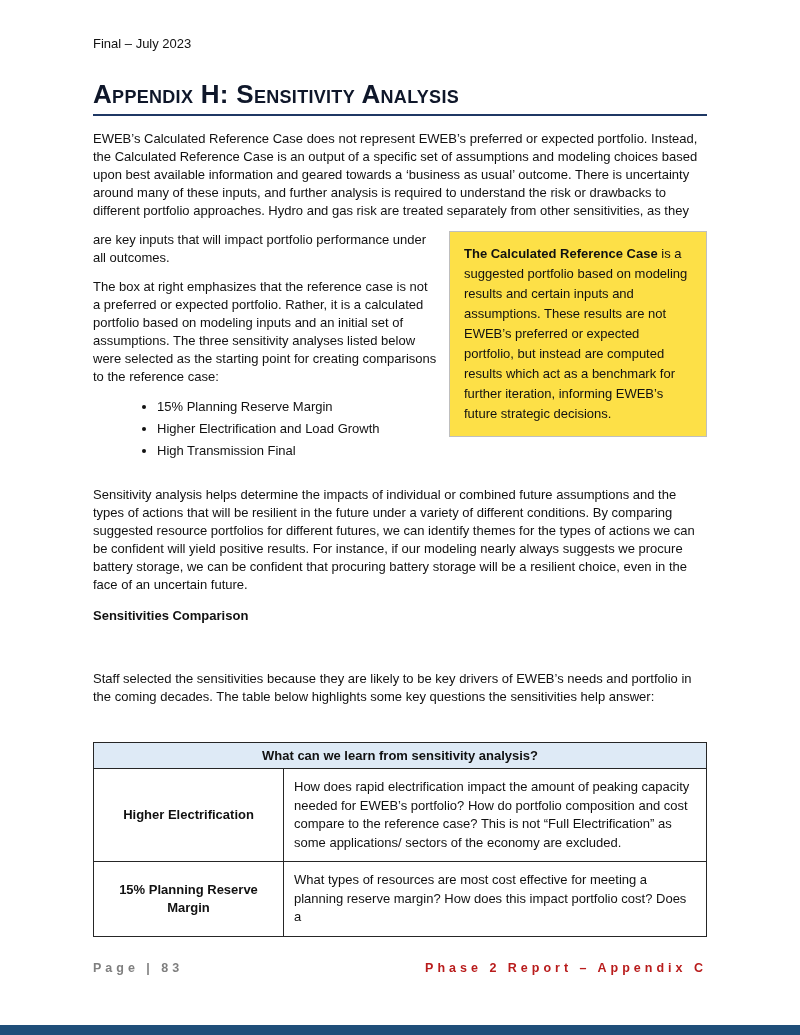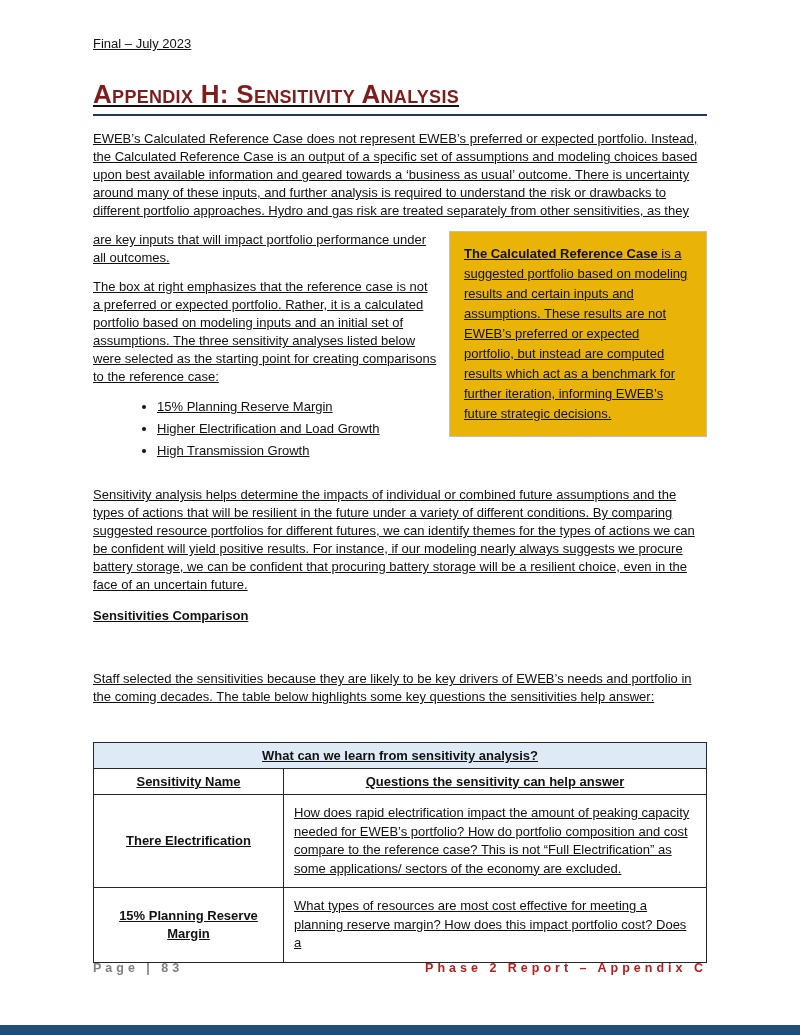--- a/index.html
+++ b/index.html
@@ -6,33 +6,33 @@
   html, body { margin: 0; padding: 0; }
   body {
     width: 800px;
     height: 1035px;
     position: relative;
     background: #ffffff;
     font-family: "Liberation Sans", sans-serif;
     color: #111111;
     overflow: hidden;
   }
-  .page { padding: 36px 93px 0 93px; text-decoration: underline; }
+  .page { padding: 36px 93px 0 93px; }
 
   .header-date {
     font-size: 13px;
     margin-bottom: 28px;
     color: #111111;
   }
 
   h1.doc-title {
     margin: 0 0 4px 0;
     font-size: 26px;
     font-weight: 700;
-    color: #7f1d1d;
+    color: #0f172a;
     font-variant: small-caps;
     letter-spacing: 0.3px;
   }
   .title-rule {
     border-bottom: 2px solid #1F3864;
     margin-bottom: 14px;
   }
 
   p.body {
     margin: 0 0 11px 0;
@@ -43,21 +43,21 @@
   .two-col {
     display: flex;
     gap: 12px;
     margin-bottom: 2px;
   }
   .left-col { flex: 0 0 344px; width: 344px; }
 
   .callout {
     flex: 1;
     align-self: flex-start;
-    background: #eab308;
+    background: #fde047;
     border: 1px solid #BFBFBF;
     padding: 12px 14px;
     font-size: 13px;
     line-height: 20px;
   }
   .callout .lead { font-weight: 700; }
 
   ul.bullets {
     margin: 12px 0 0 0;
     padding-left: 64px;
@@ -147,45 +147,41 @@
 
   <p class="body">EWEB’s Calculated Reference Case does not represent EWEB’s preferred or expected portfolio. Instead, the Calculated Reference Case is an output of a specific set of assumptions and modeling choices based upon best available information and geared towards a ‘business as usual’ outcome. There is uncertainty around many of these inputs, and further analysis is required to understand the risk or drawbacks to different portfolio approaches. Hydro and gas risk are treated separately from other sensitivities, as they</p>
 
   <div class="two-col">
     <div class="left-col">
       <p class="body">are key inputs that will impact portfolio performance under all outcomes.</p>
       <p class="body">The box at right emphasizes that the reference case is not a preferred or expected portfolio. Rather, it is a calculated portfolio based on modeling inputs and an initial set of assumptions. The three sensitivity analyses listed below were selected as the starting point for creating comparisons to the reference case:</p>
       <ul class="bullets">
         <li>15% Planning Reserve Margin</li>
         <li>Higher Electrification and Load Growth</li>
-        <li>High Transmission Growth</li>
+        <li>High Transmission Final</li>
       </ul>
     </div>
     <div class="callout">
       <span class="lead">The Calculated Reference Case</span><span> is a suggested portfolio based on modeling results and certain inputs and assumptions. These results are not EWEB’s preferred or expected portfolio, but instead are computed results which act as a benchmark for further iteration, informing EWEB’s future strategic decisions.</span>
     </div>
   </div>
 
   <p class="body after-section">Sensitivity analysis helps determine the impacts of individual or combined future assumptions and the types of actions that will be resilient in the future under a variety of different conditions. By comparing suggested resource portfolios for different futures, we can identify themes for the types of actions we can be confident will yield positive results. For instance, if our modeling nearly always suggests we procure battery storage, we can be confident that procuring battery storage will be a resilient choice, even in the face of an uncertain future.</p>
 
   <p class="subhead">Sensitivities Comparison</p>
 
   <p class="body pre-table">Staff selected the sensitivities because they are likely to be key drivers of EWEB’s needs and portfolio in the coming decades. The table below highlights some key questions the sensitivities help answer:</p>
 
   <table class="sens">
     <tbody>
       <tr>
         <th class="t-title" colspan="2">What can we learn from sensitivity analysis?</th>
       </tr>
       <tr>
-        <th class="t-colhead">Sensitivity Name</th>
-        <th class="t-colhead">Questions the sensitivity can help answer</th>
-      </tr>
-      <tr>
-        <td class="name-cell">There Electrification</td>
+        <td class="name-cell">Higher Electrification</td>
         <td class="q-cell">How does rapid electrification impact the amount of peaking capacity needed for EWEB’s portfolio? How do portfolio composition and cost compare to the reference case? This is not “Full Electrification” as some applications/ sectors of the economy are excluded.</td>
       </tr>
       <tr>
         <td class="name-cell">15% Planning Reserve Margin</td>
         <td class="q-cell">What types of resources are most cost effective for meeting a planning reserve margin? How does this impact portfolio cost? Does a</td>
       </tr>
     </tbody>
   </table>
 
 </div>

